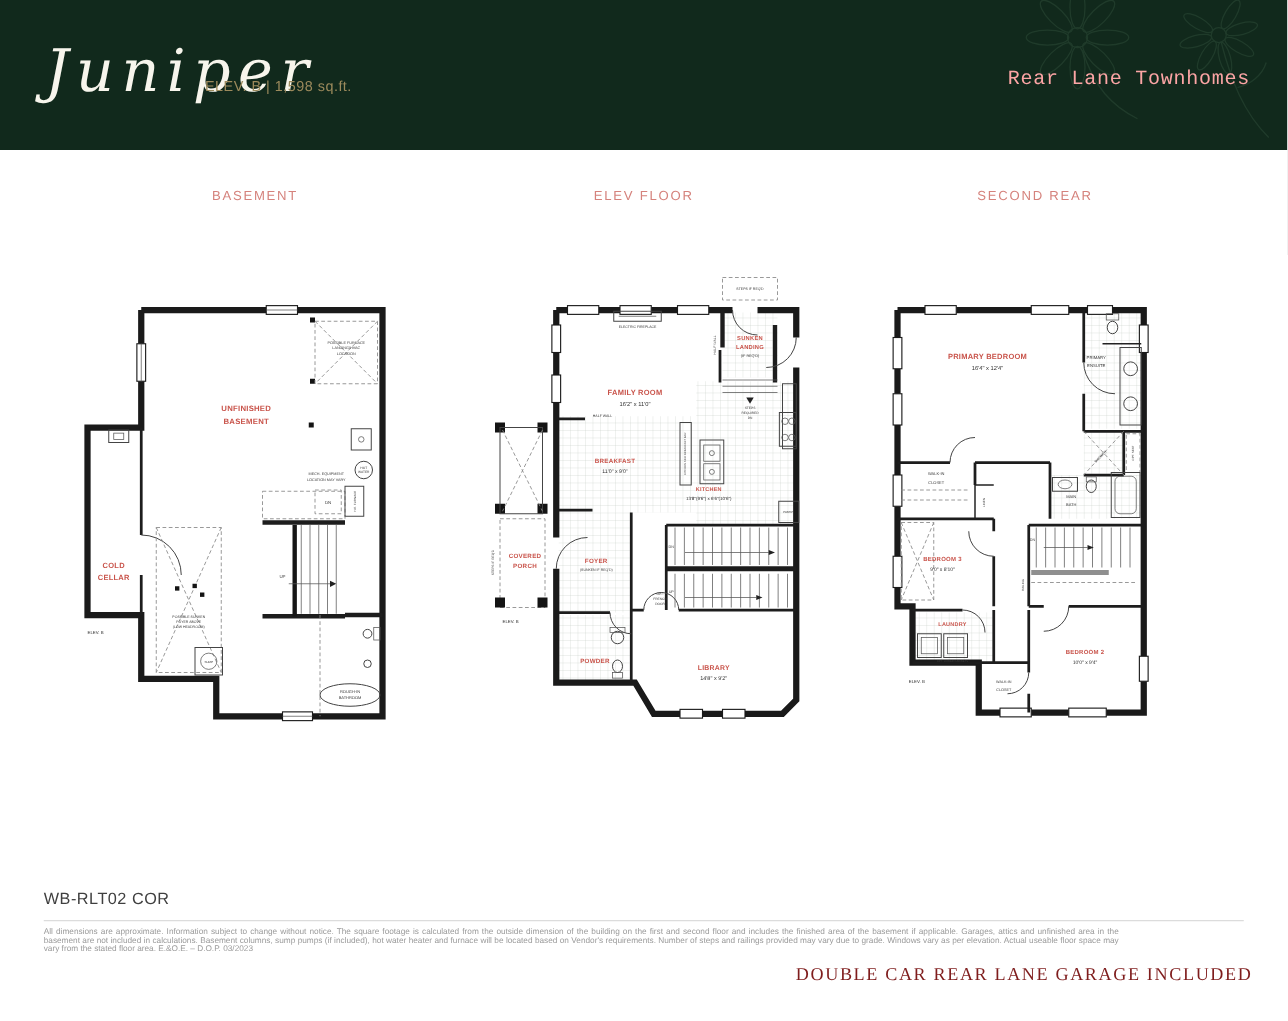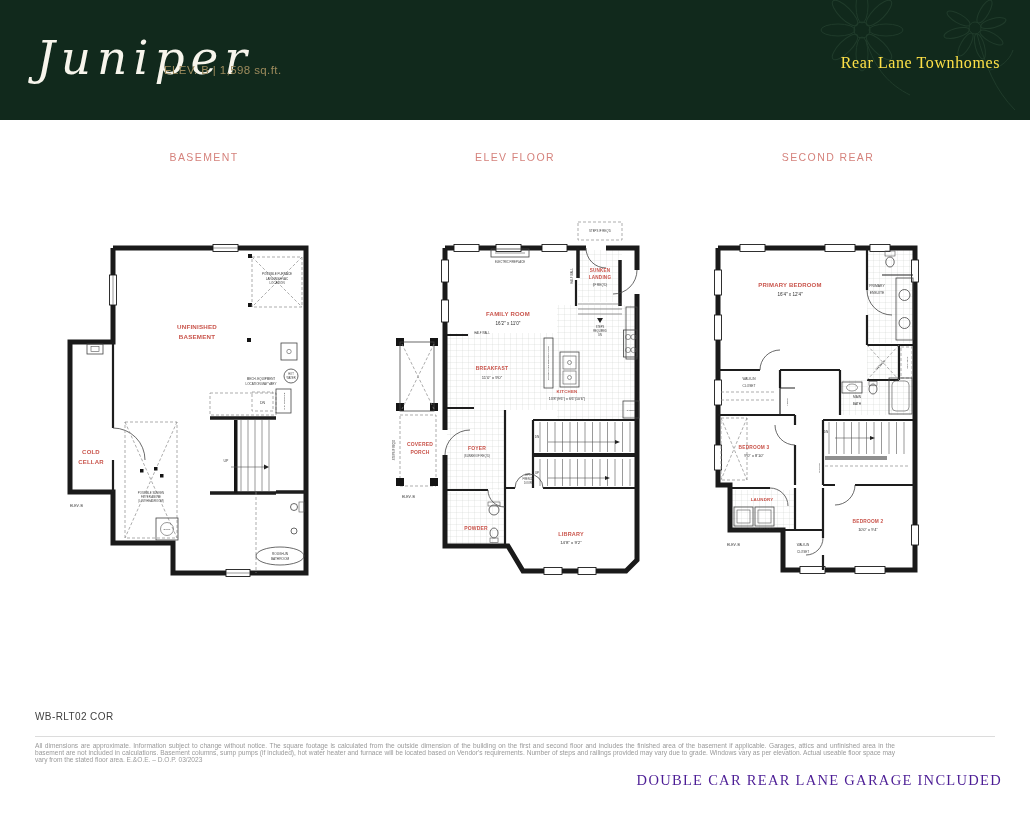--- a/index.html
+++ b/index.html
@@ -4,46 +4,46 @@
 <style>
   html,body{margin:0;padding:0;background:#e8e8e8;}
   .page{position:relative;width:1030px;height:817px;background:#ffffff;overflow:hidden;
         font-family:"Liberation Sans",sans-serif;}
   
   .hdr{position:absolute;left:0;top:0;width:1030px;height:120px;background:#11291c;}
   .hdr-botanical{position:absolute;right:0;top:0;opacity:.55;}
   .plan-name{position:absolute;left:36px;top:30px;color:#f7f5ec;
              font-family:"DejaVu Serif",serif;font-style:italic;font-size:47px;letter-spacing:6px;}
   .elev{position:absolute;left:164px;top:64px;color:#9c8a5c;font-size:11.5px;letter-spacing:.4px;}
-  .community{position:absolute;right:30px;top:54px;color:#fde047;
-             font-family:Liberation Serif, serif;font-size:16px;letter-spacing:.6px;}
+  .community{position:absolute;right:30px;top:54px;color:#fca5a5;
+             font-family:Liberation Mono, monospace;font-size:16px;letter-spacing:.6px;}
   
   .ftitle{position:absolute;top:151px;transform:translateX(-50%);color:#d5827c;
           font-size:10.5px;letter-spacing:1.4px;}
   .ft-b{left:204px}.ft-m{left:515px}.ft-s{left:828px}
   
   .plan{position:absolute;}
   svg text{font-family:"Liberation Sans",sans-serif;}
   .red{fill:#c9544b;font-weight:bold;text-anchor:middle;letter-spacing:.2px;}
   .dim{fill:#2e2e2e;text-anchor:middle;}
   .t{fill:#3a3a3a;text-anchor:middle;}
   .wx{stroke:#1a1a1a;stroke-width:5;fill:none;}
   .wi{stroke:#1d1d1d;stroke-width:2.2;fill:none;}
   .w35{stroke:#1d1d1d;stroke-width:3.5;fill:none;}
   .w15{stroke:#222;stroke-width:1.2;fill:none;}
   .th{stroke:#444;stroke-width:.8;fill:none;}
   .th6{stroke:#555;stroke-width:.6;fill:none;}
   .dash{stroke:#8a8a8a;stroke-width:.7;fill:none;stroke-dasharray:3 2;}
   .win{fill:#fff;stroke:#1a1a1a;stroke-width:.9;}
   
-  .model{position:absolute;left:35px;top:711px;color:#3f3f3f;font-size:10px;letter-spacing:.4px;}
+  .model{position:absolute;left:35px;top:711px;color:#3f3f3f;font-size:13px;letter-spacing:.4px;}
   .rule{position:absolute;left:35px;top:736px;width:960px;height:0;border-top:1px solid #dcdcdc;}
   .disc{position:absolute;left:35px;top:742px;width:860px;color:#9a9a9a;
         font-size:6.6px;line-height:7px;text-align:justify;}
-  .garage{position:absolute;right:28px;top:772px;color:#4c1d95;
+  .garage{position:absolute;right:28px;top:772px;color:#7f1d1d;
           font-family:"Liberation Serif",serif;font-size:14.5px;letter-spacing:1.3px;}
 </style>
 </head>
 <body>
 
 <div class="page">
 
   <div class="hdr">
     <svg class="hdr-botanical" width="250" height="120" viewBox="0 0 250 120">
       <g stroke="#2c4a37" fill="none" stroke-width="1">

